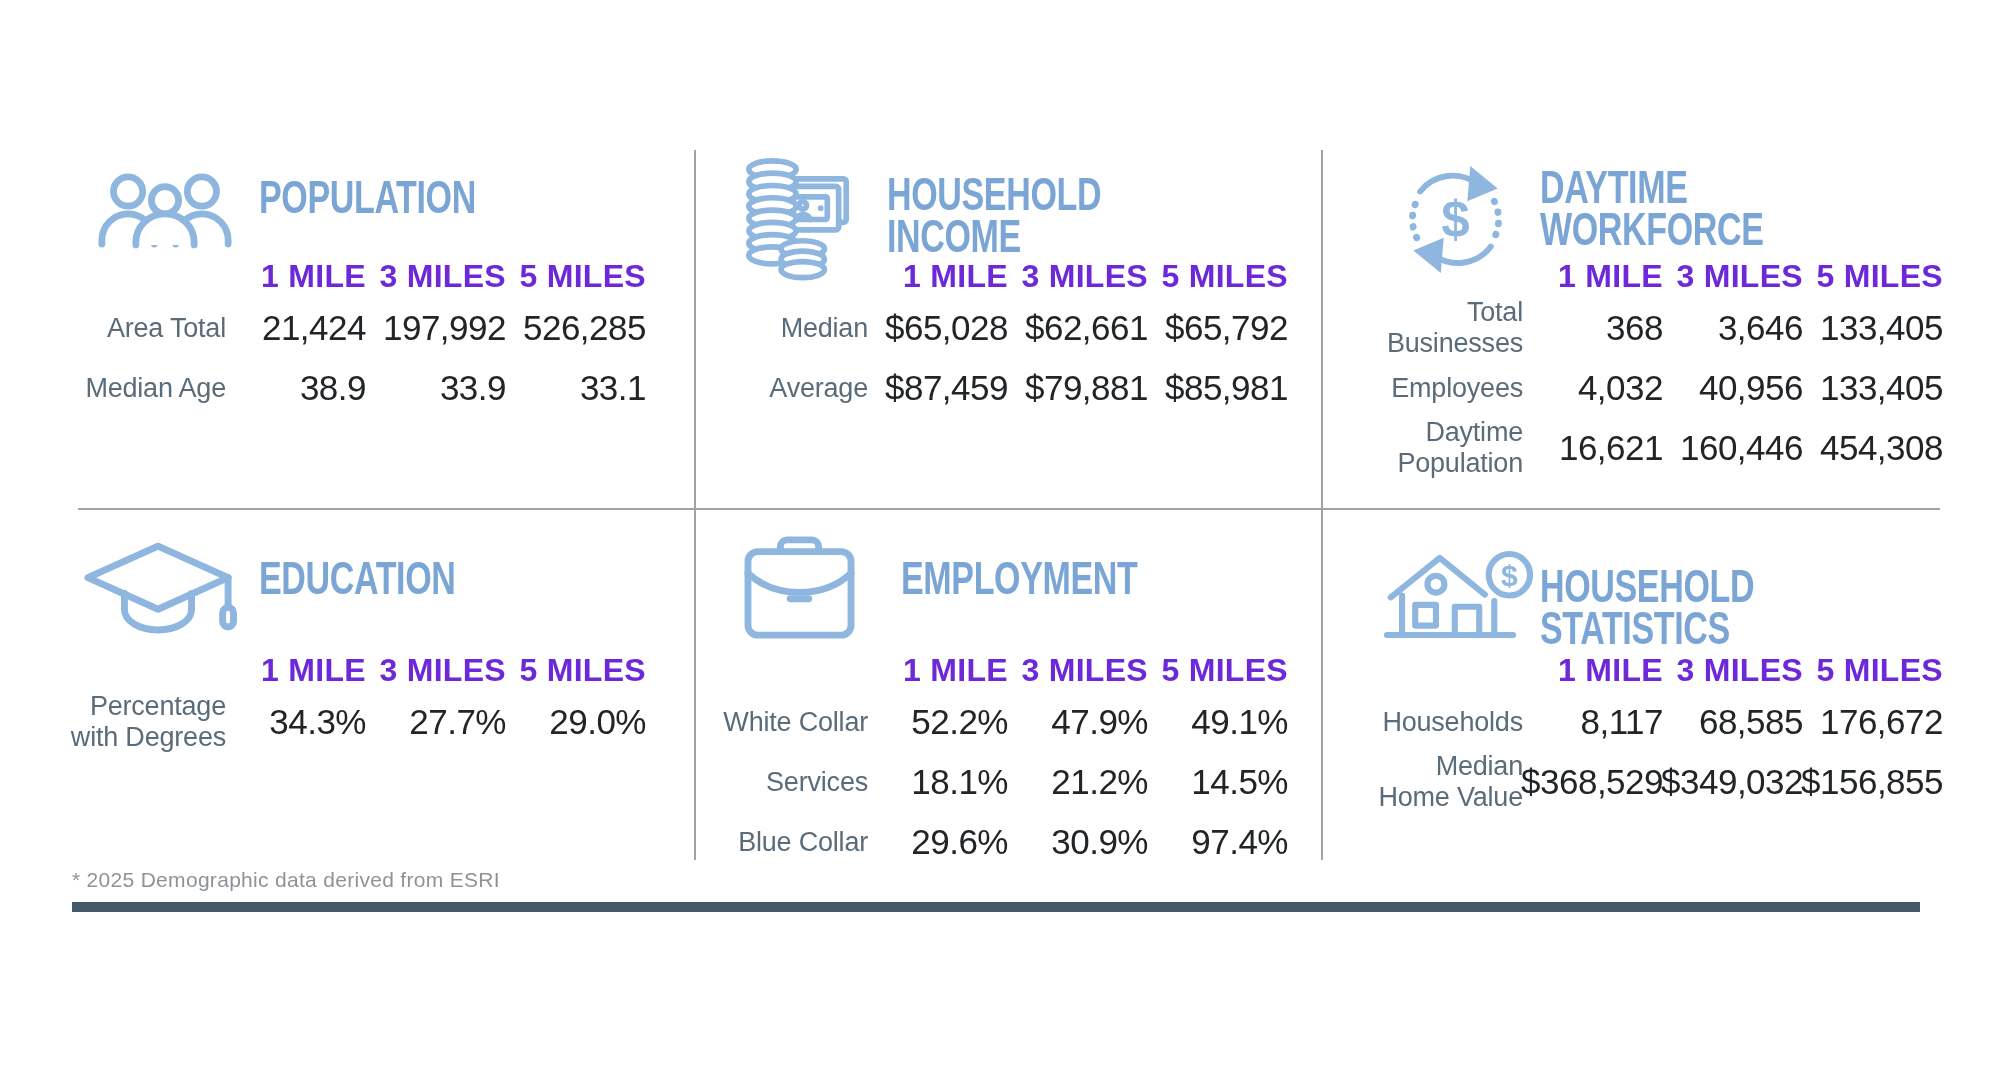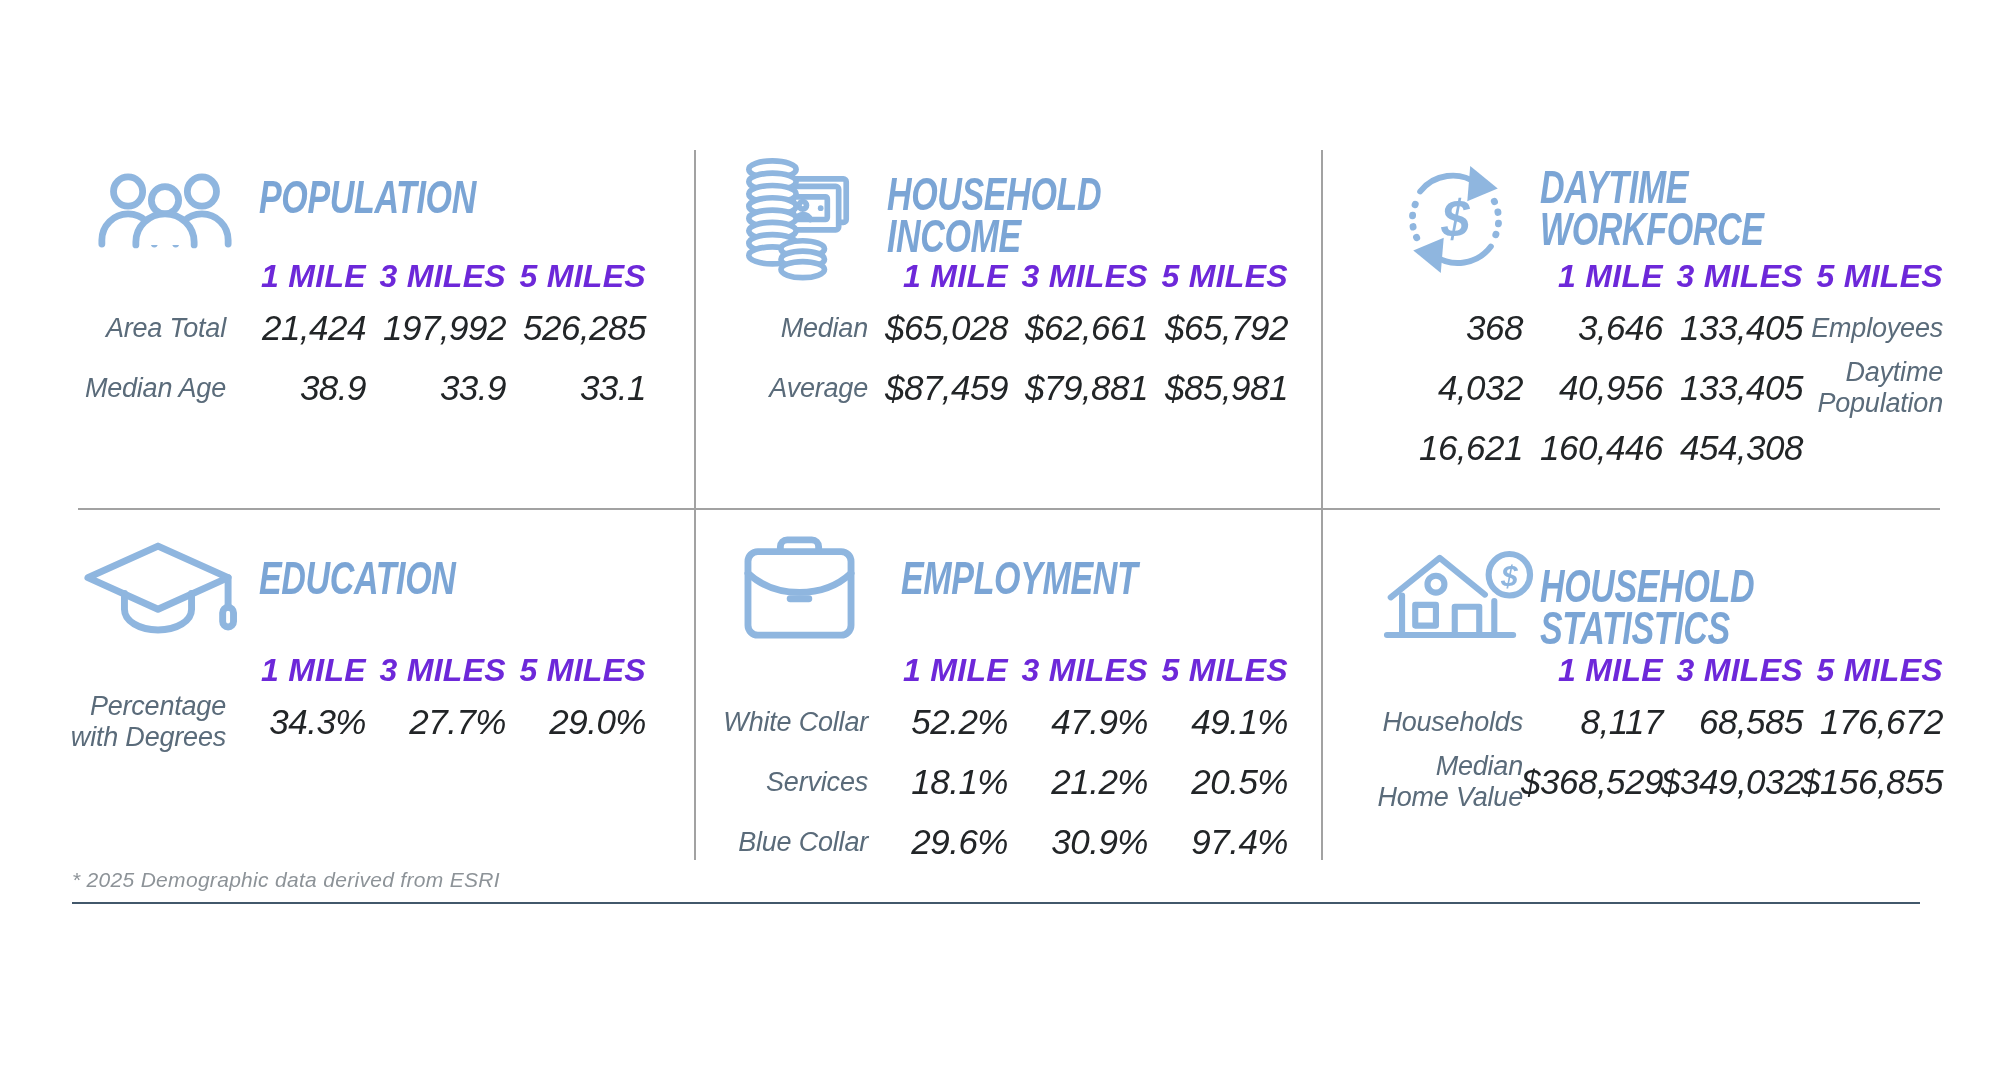--- a/index.html
+++ b/index.html
@@ -1,18 +1,18 @@
 <!DOCTYPE html>
 <html><head>
 <meta charset="utf-8">
 <style>
   * { margin:0; padding:0; box-sizing:border-box; }
   html,body { background:#ffffff; }
   body { font-family:"Liberation Sans","DejaVu Sans",sans-serif; }
-  .canvas { position:relative; width:2000px; height:904px; background:#ffffff; overflow:hidden;font-style:italic; }
+  .canvas { position:relative; width:2000px; height:1080px; background:#ffffff; overflow:hidden; }
 
   
   .grid {
     position:absolute; left:78px; top:150px; width:1862px; height:710px;
     display:grid; grid-template-columns:616px 629px 617px; grid-template-rows:358px 352px;
   }
   .panel { position:relative; overflow:visible; }
   .panel.mid { border-left:2px solid #A2A2A2; border-right:2px solid #A2A2A2; }
   .panel.row2 { border-top:2px solid #A2A2A2; }
 
@@ -162,20 +162,24 @@
       </div>
       <h2 class="title">
         <div>DAYTIME</div>
         <div>WORKFORCE</div>
       </h2>
       <div class="tbl">
           <div class="hc"></div>
           <div class="hc">1 MILE</div>
           <div class="hc">3 MILES</div>
           <div class="hc">5 MILES</div>
+          <div class="lc">
+            <div>Total</div>
+            <div>Businesses</div>
+          </div>
           <div class="vc">368</div>
           <div class="vc">3,646</div>
           <div class="vc">133,405</div>
           <div class="lc">
             <div>Employees</div>
           </div>
           <div class="vc">4,032</div>
           <div class="vc">40,956</div>
           <div class="vc">133,405</div>
           <div class="lc">
@@ -236,21 +240,21 @@
             <div>White Collar</div>
           </div>
           <div class="vc">52.2%</div>
           <div class="vc">47.9%</div>
           <div class="vc">49.1%</div>
           <div class="lc">
             <div>Services</div>
           </div>
           <div class="vc">18.1%</div>
           <div class="vc">21.2%</div>
-          <div class="vc">20.5%</div>
+          <div class="vc">14.5%</div>
           <div class="lc">
             <div>Blue Collar</div>
           </div>
           <div class="vc">29.6%</div>
           <div class="vc">30.9%</div>
           <div class="vc">97.4%</div>
         </div>
     </section>
 
     <section class="panel row2 p6">

